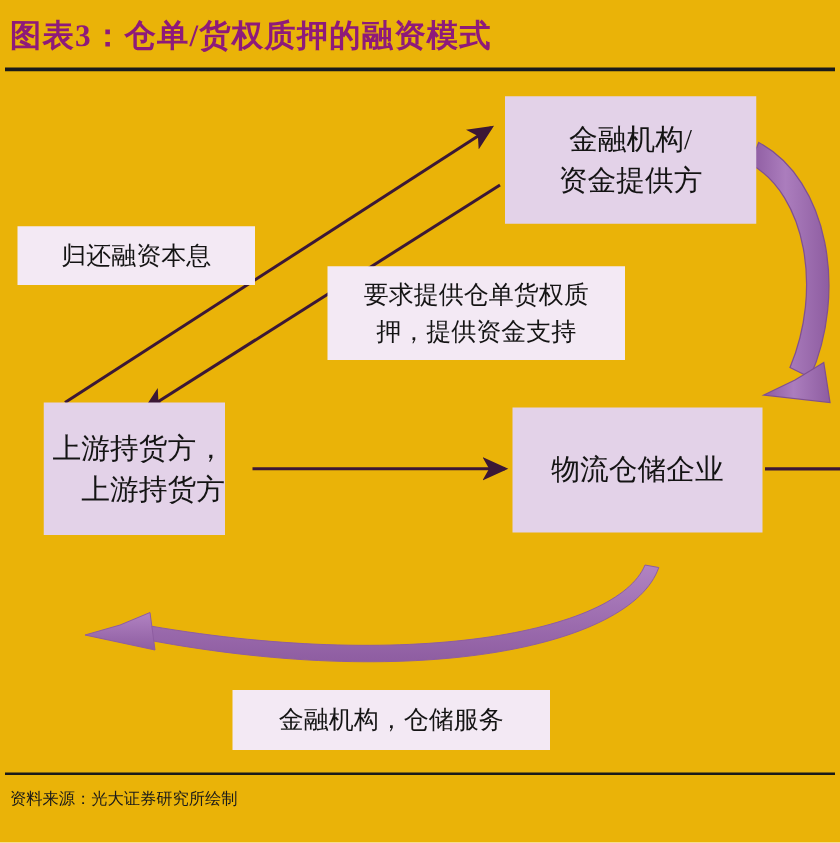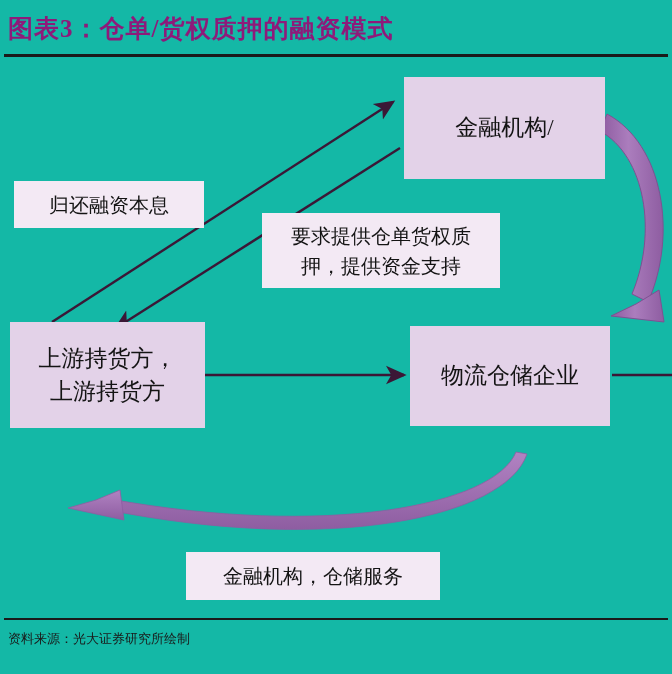--- a/index.html
+++ b/index.html
@@ -11,21 +11,21 @@
     width: 672px;
     height: 674px;
     font-family: "Liberation Serif", "DejaVu Serif", serif;
     overflow: hidden;
     position: relative;
   }
   #page {
     position: relative;
     width: 672px;
     height: 674px;
-    background: #14b8a6;
+    background: #eab308;
   }
 
   
   .chart-title {
     position: absolute;
     left: 8px;
     top: 12px;
     font-size: 25px;
     font-weight: bold;
     color: #8e1a7a;
@@ -90,24 +90,25 @@
     white-space: nowrap;
     font-family: "Liberation Serif", "DejaVu Serif", serif;
   }
   #node-financier {
     left: 404px;
     top: 19px;
     width: 201px;
     height: 102px;
   }
   #node-upstream {
-    left: 10px;
+    left: 35px;
     top: 264px;
-    width: 195px;
+    width: 145px;
     height: 106px;
+    align-items: flex-end;
   }
   #node-warehouse {
     left: 410px;
     top: 268px;
     width: 200px;
     height: 100px;
   }
 
   
   .edge-label {
@@ -192,20 +193,21 @@
         <path d="M527,396
                  C 505,460 330,496 108,452
                  L 110,441
                  C 326,480 494,448 516,394 Z" fill="url(#grad-thin-curve)" stroke="#8e5da1" stroke-width="0.8"></path>
         <path d="M120,432 L124,462 L68,450 L96,442 Z" fill="url(#grad-thin-curve)" stroke="#8e5da1" stroke-width="0.8"></path>
       </g>
     </svg>
 
     <div class="node" id="node-financier">
       <span class="line">金融机构/</span>
+      <span class="line">资金提供方</span>
     </div>
 
     <div class="node" id="node-upstream">
       <span class="line">上游持货方，</span>
       <span class="line">上游持货方</span>
     </div>
 
     <div class="node" id="node-warehouse">
       <span class="line">物流仓储企业</span>
     </div>

